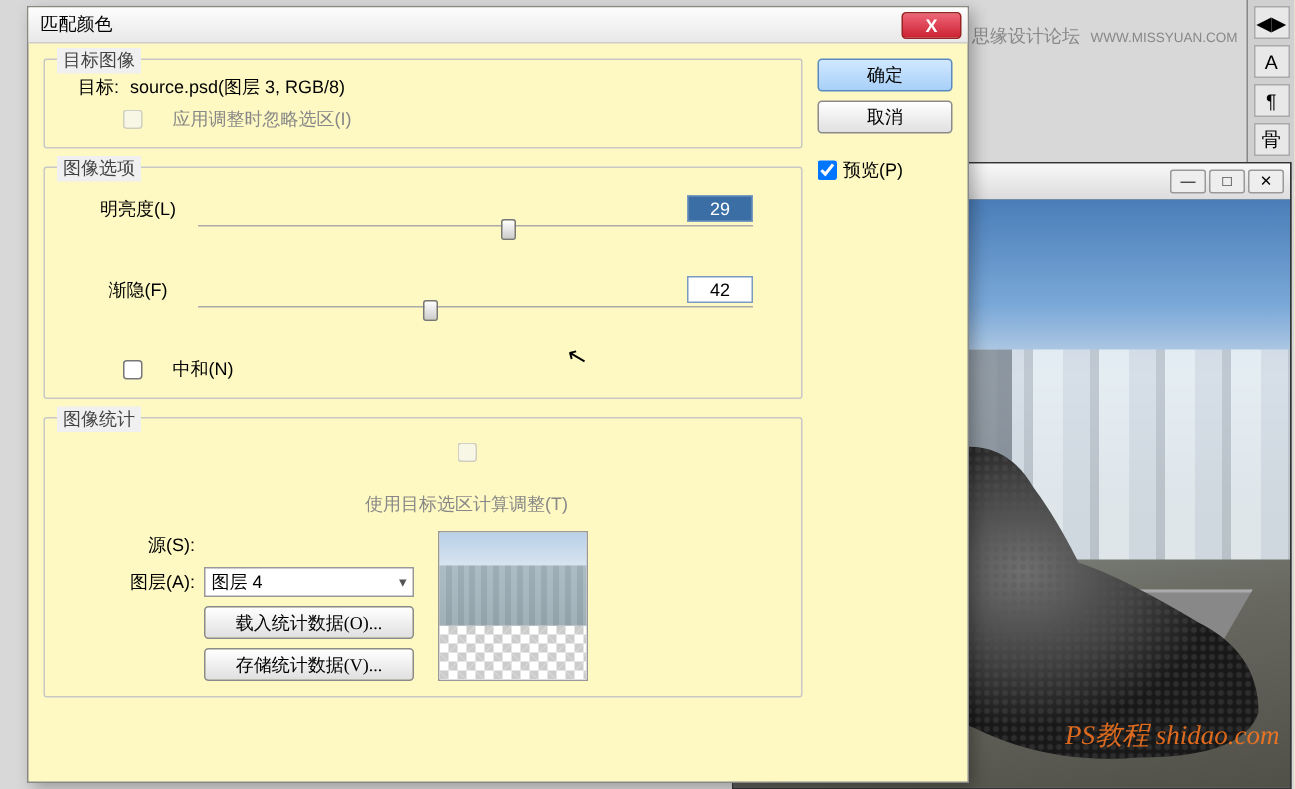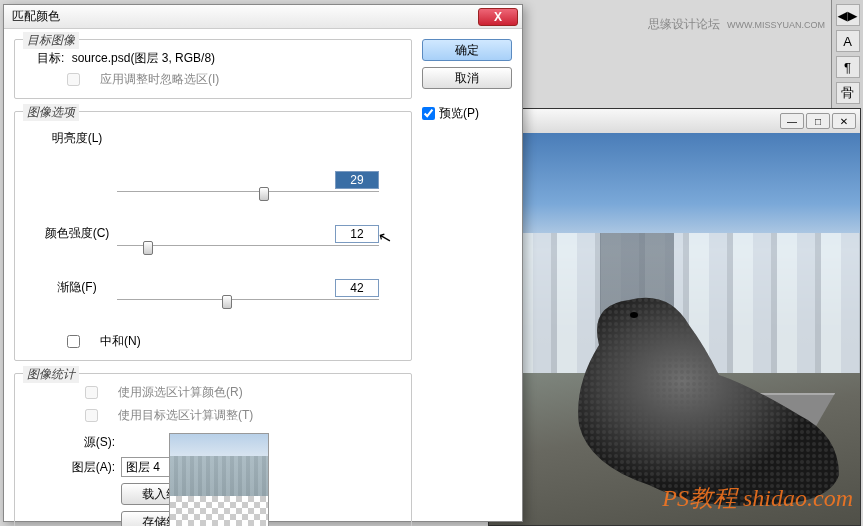--- a/index.html
+++ b/index.html
@@ -1,20 +1,20 @@
 <!DOCTYPE html>
 <html><head>
 <meta charset="utf-8">
 <style>
 * { margin: 0; padding: 0; box-sizing: border-box; font-family: "Microsoft YaHei", "SimSun", sans-serif; font-size: 12px; }
 body { background: #d8d8d8; width: 863px; height: 526px; overflow: hidden; position: relative; }
 
 .dialog {
-  position: absolute; left: 3px; top: 4px; width: 520px; height: 518px;
-  background: #ffffff; border: 1px solid #888;
+  position: absolute; left: 18px; top: 4px; width: 628px; height: 518px;
+  background: #fef9c3; border: 1px solid #888;
   box-shadow: 3px 3px 10px rgba(0,0,0,0.3);
   z-index: 100;
 }
 .titlebar {
   height: 24px; background: linear-gradient(#fdfdfd, #e8e8e8);
   display: flex; align-items: center; padding: 0 4px; border-bottom: 1px solid #ccc;
 }
 .titlebar-title { flex: 1; padding-left: 4px; }
 .close-btn {
   width: 40px; height: 18px; background: linear-gradient(#e67,#c23);
@@ -34,35 +34,35 @@
   font-family: Liberation Serif, serif;
 }
 .btn.primary { background: linear-gradient(#d0e8ff,#a8d0f8); border-color: #5a8ac0; }
 
 .group {
   border: 1px solid #c8c8c8; border-radius: 2px;
   padding: 10px 12px; margin-bottom: 12px; position: relative;
 }
 .group-title {
   position: absolute; top: -8px; left: 8px; background: #f0f0f0;
-  padding: 0 4px; color: #444; font-style: italic;
+  padding: 0 4px; color: #444;
 }
 .target-line { margin-left: 10px; margin-bottom: 4px; }
 .checkbox-row { margin-left: 40px; display: flex; align-items: center; gap: 20px; }
 .checkbox-row label { color: #888; }
 .checkbox-row.active label { color: #000; }
 
 .slider-block { margin: 8px 0 16px 0; }
-.slider-row { display: flex; align-items: flex-start; }
+.slider-row { display: flex; align-items: center; }
 .slider-label { width: 100px; text-align: center; }
 .slider-value {
   width: 44px; height: 18px; border: 1px solid #7a9ac0;
   background: #fff; text-align: center; margin-left: auto; margin-right: 20px;
 }
-.slider-value.sel { background: #3a6ea5; color: #fff; margin-top: 41px; }
+.slider-value.sel { background: #3a6ea5; color: #fff; }
 .slider-track {
   position: relative; height: 18px; margin: 2px 20px 0 90px;
   border-top: 1px solid #aaa;
 }
 .slider-thumb {
   position: absolute; top: -5px; width: 10px; height: 14px;
   background: linear-gradient(#fff,#ccc); border: 1px solid #777;
   border-radius: 2px; transform: translateX(-50%);
 }
 
@@ -131,22 +131,22 @@
 
 .panels {
   position: absolute; right: 0; top: 0; width: 32px; height: 120px;
   background: #d0d0d0; border-left: 1px solid #888;
   display: flex; flex-direction: column; align-items: center; padding-top: 4px; gap: 4px;
 }
 .panel-btn { width: 24px; height: 22px; border: 1px solid #aaa; background: #e8e8e8;
   display: flex; align-items: center; justify-content: center; font-size: 13px; cursor: pointer; }
 
 .watermark { position: absolute; right: 38px; top: 16px; font-size: 11px; color: #888; }
-.watermark2 { position: absolute; right: 10px; bottom: 12px; color: rgba(255,120,30,0.85);
-  font-family: Georgia, serif; font-style: italic; font-size: 24px; z-index: 50; }
+.watermark2 { position: absolute; right: 10px; bottom: 24px; color: rgba(255,120,30,0.85);
+  font-family: Georgia, serif; font-style: italic; font-size: 18px; z-index: 50; }
 .cursor { position: absolute; left: 378px; top: 228px; z-index: 200; font-size: 16px; color: #000;
   transform: rotate(-15deg); pointer-events: none; }
 </style>
 </head>
 <body>
 
 <div class="watermark">
   <span>思缘设计论坛</span>
   <span style="font-size:9px;margin-left:4px;">WWW.MISSYUAN.COM</span>
 </div>
@@ -215,54 +215,41 @@
         <div class="slider-block">
           <div class="slider-row">
             <div class="slider-label">明亮度(L)</div>
             <input class="slider-value sel" value="29" style="">
           </div>
           <div class="slider-track">
             <div class="slider-thumb" style="left:56%"></div>
           </div>
         </div>
 
-        <div class="slider-block">
-          <div class="slider-row">
-            <div class="slider-label">颜色强度(C)</div>
-            <input class="slider-value" value="12" style="">
-          </div>
-          <div class="slider-track">
-            <div class="slider-thumb" style="left:12%"></div>
-          </div>
-        </div>
 
         <div class="slider-block">
           <div class="slider-row">
             <div class="slider-label">渐隐(F)</div>
             <input class="slider-value" value="42" style="">
           </div>
           <div class="slider-track">
             <div class="slider-thumb" style="left:42%"></div>
           </div>
         </div>
 
         <div class="checkbox-row active" style="">
           <input type="checkbox" style="">
           <label>中和(N)</label>
         </div>
       </div>
 
       <div class="group" style="position:relative;padding-left:48px;">
         <div class="group-title">图像统计</div>
 
-        <div class="checkbox-row" style="margin-left:22px;">
-          <input type="checkbox" disabled="" style="">
-          <label>使用源选区计算颜色(R)</label>
-        </div>
-        <div class="checkbox-row" style="margin-left:22px;margin-top:6px;margin-bottom:10px;">
+        <div class="checkbox-row" style="margin-left:22px;margin-top:6px;margin-bottom:10px;flex-direction:column;">
           <input type="checkbox" disabled="" style="">
           <label>使用目标选区计算调整(T)</label>
         </div>
 
         <div class="stats-row">
           <div class="label">源(S):</div>
         </div>
         <div class="stats-row">
           <div class="label">图层(A):</div>
           <div class="select">

